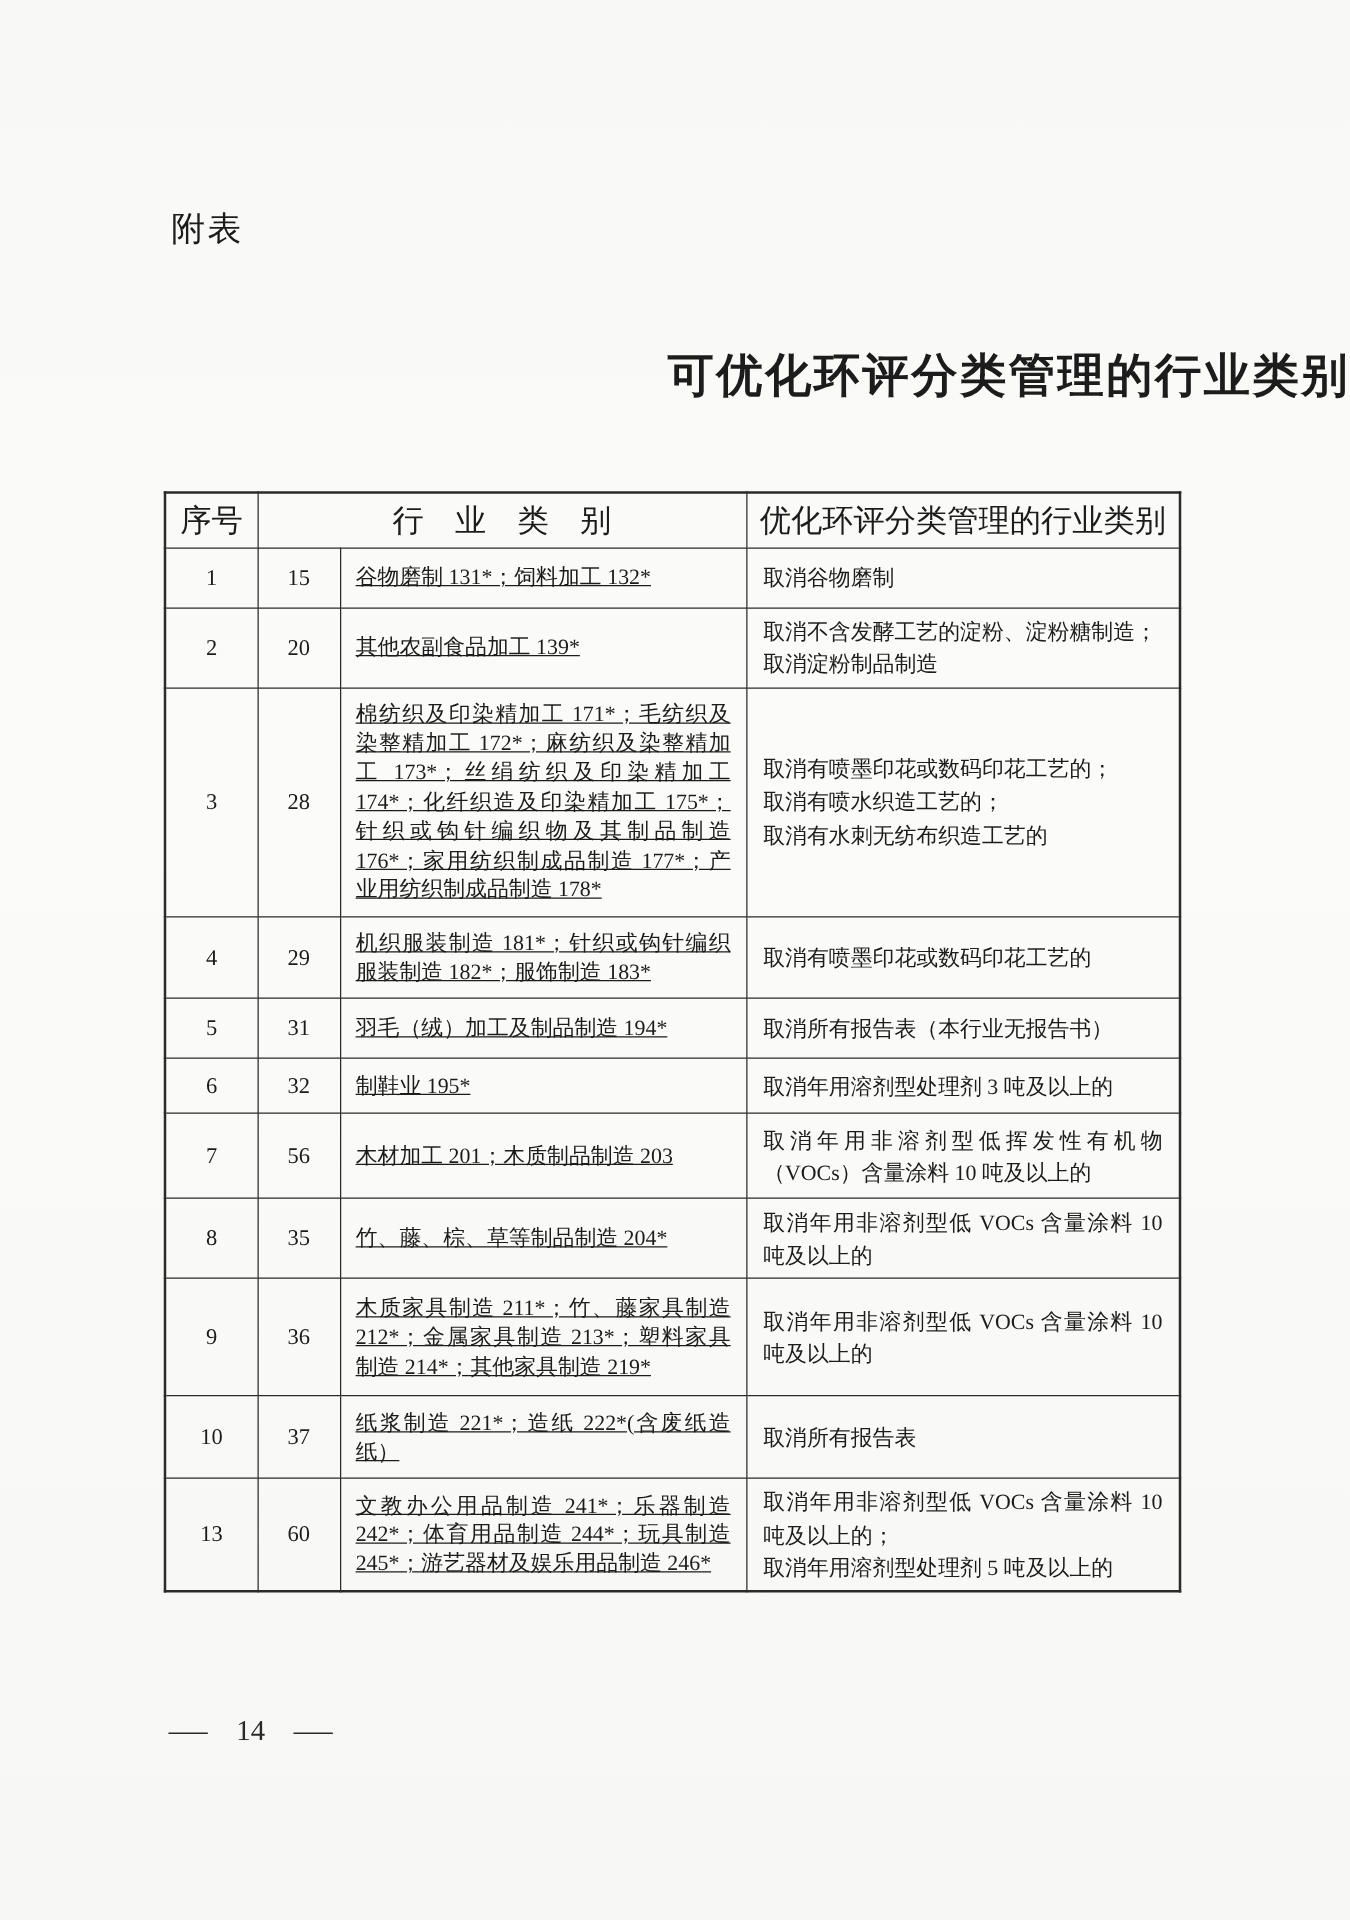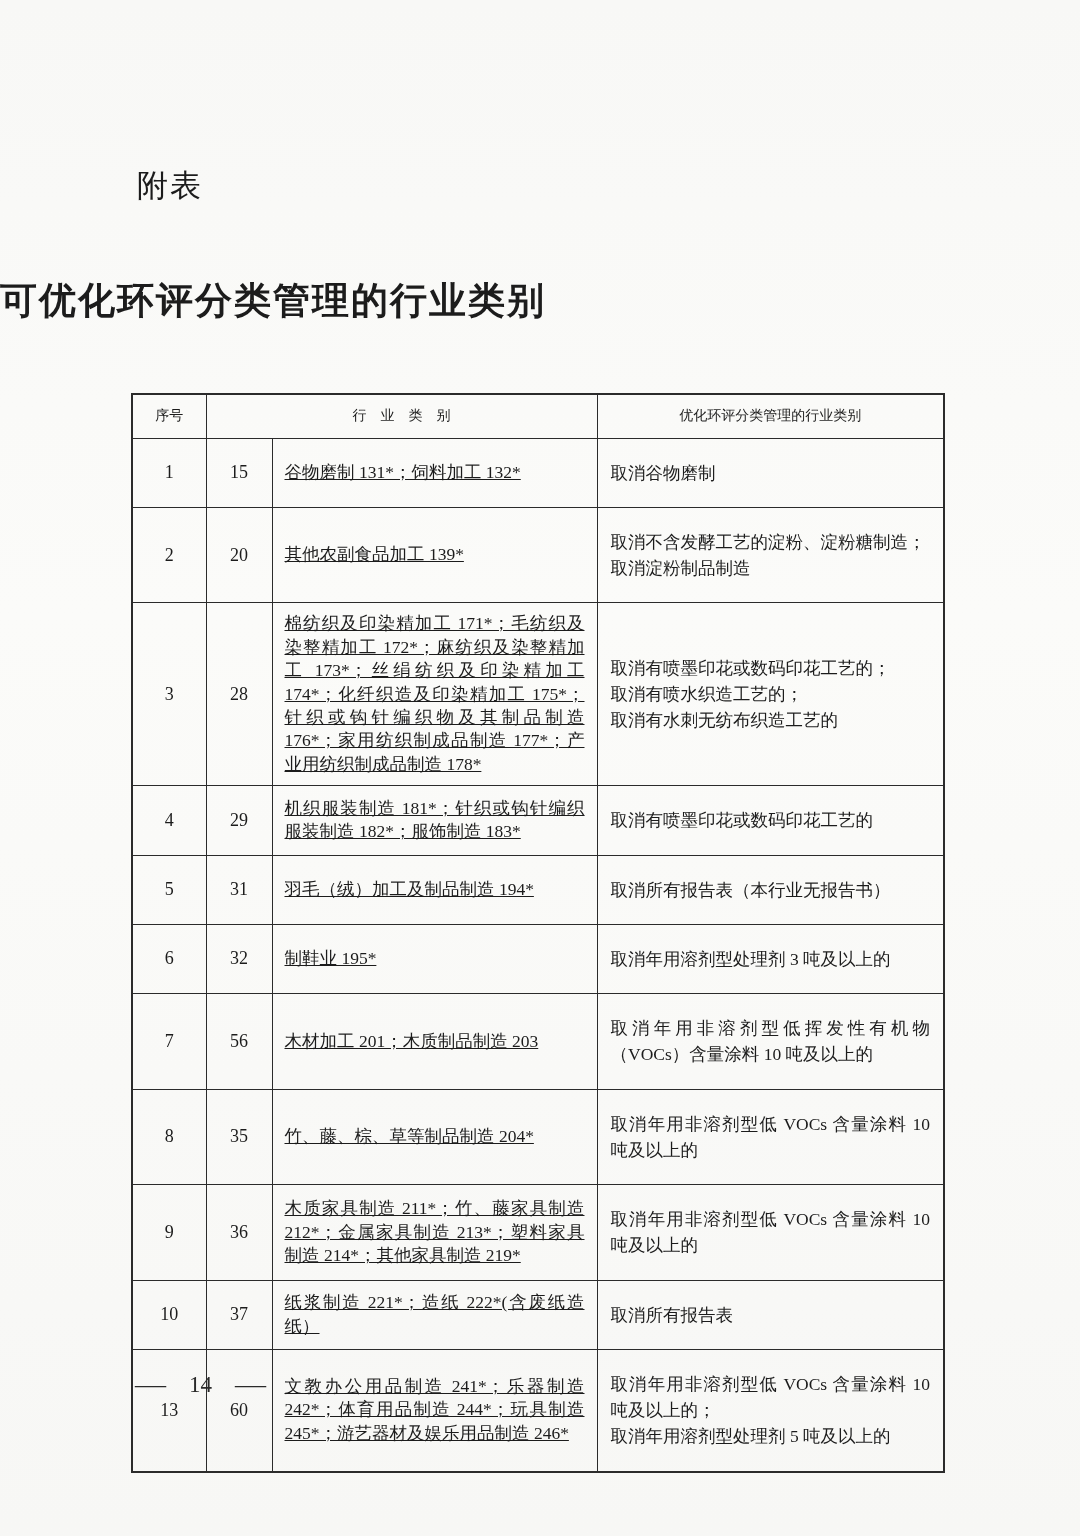--- a/index.html
+++ b/index.html
@@ -11,70 +11,70 @@
     margin: 0 auto;
     background: linear-gradient(180deg, #f8f8f6 0%, #fbfbf9 40%, #f7f7f5 100%);
     font-family: "Liberation Serif", "DejaVu Serif", serif;
     color: #1c1c1c;
     overflow: hidden;
   }
   .annex-label {
     position: absolute;
     left: 137px;
     top: 165px;
-    font-size: 31px;
+    font-size: 27px;
     letter-spacing: 2px;
   }
   .doc-title {
     position: absolute;
     top: 276px;
     left: 0;
     width: 100%;
-    text-align: left;
+    text-align: right;
     font-size: 37px;
     font-weight: 700;
     letter-spacing: 2px;
   }
   table.doc-table {
     position: absolute;
     left: 131px;
     top: 393px;
     width: 812px;
     border-collapse: collapse;
     table-layout: fixed;
     font-size: 17.5px;
     background: transparent;
   }
   table.doc-table, table.doc-table th, table.doc-table td {
     border: 1.6px solid #2b2b2b;
   }
   table.doc-table { border-width: 2.2px; }
   th.h-cell {
     font-weight: 400;
-    font-size: 14px;
+    font-size: 25px;
     text-align: center;
     height: 44px;
     padding: 0 6px;
   }
   td.c-no, td.c-code {
     text-align: center;
     vertical-align: middle;
     font-size: 18px;
   }
   td.c-industry {
     text-align: justify;
     vertical-align: middle;
     padding: 9px 12px;
     line-height: 1.34;
     text-decoration: underline;
   }
   td.c-opt {
     text-align: justify;
     vertical-align: middle;
-    padding: 21px 13px;
+    padding: 0 13px;
     line-height: 1.5;
     white-space: pre-line;
   }
   .page-footer {
     position: absolute;
     left: 139px;
     top: 1372px;
     display: flex;
     align-items: center;
     gap: 27px;

